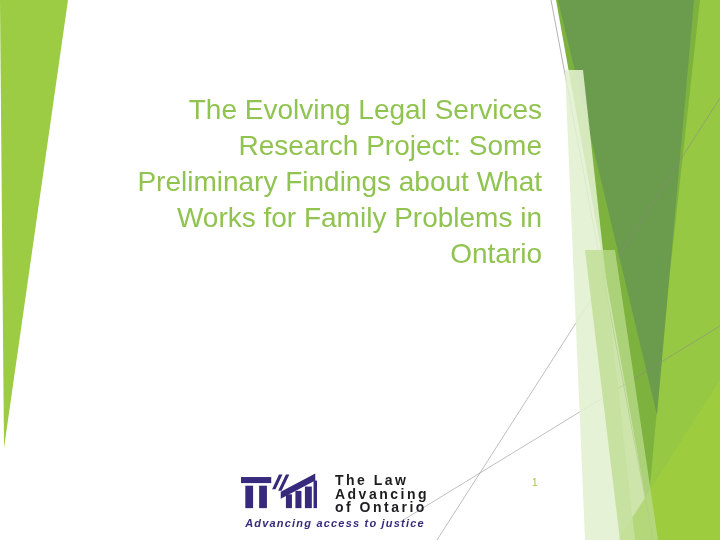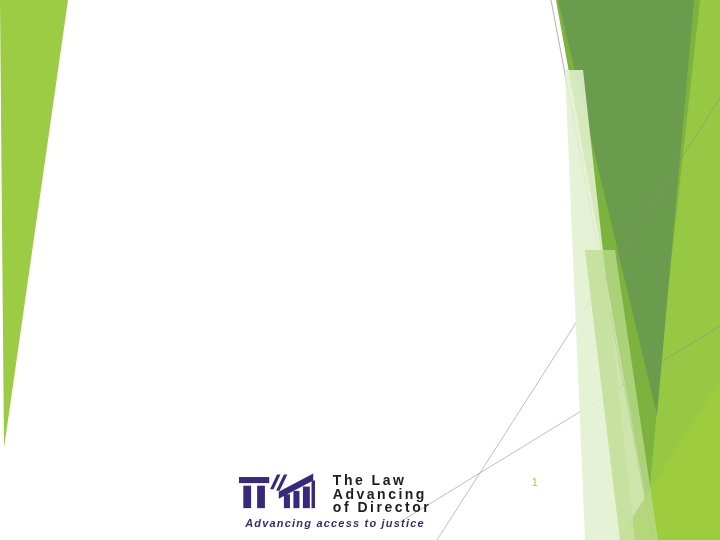--- a/index.html
+++ b/index.html
@@ -62,20 +62,25 @@
     <polygon points="618,540 720,380 720,540" fill="#9DCC3F"></polygon>
 
     <line x1="551" y1="0" x2="653" y2="540" stroke-width="1" opacity="0.65" stroke="#8A8A8A"></line>
     <line x1="720" y1="98" x2="437" y2="540" stroke-width="1" opacity="0.55" stroke="#8A8A8A"></line>
     <line x1="400" y1="522" x2="720" y2="326" stroke-width="1" opacity="0.55" stroke="#8A8A8A"></line>
 
     <polygon points="565,70 583,70 635,540 585,540" opacity="0.88" fill="#E3F0CF"></polygon>
     <polygon points="585,250 615,250 658,540 620,540" opacity="0.75" fill="#BCDC8E"></polygon>
   </svg>
 
+  <div class="title">The Evolving Legal Services
+Research Project: Some
+Preliminary Findings about What
+Works for Family Problems in
+Ontario</div>
 
 
 
   <div class="logo">
     <div class="logo-row">
       <svg width="76" height="38" viewBox="0 0 88 44" aria-hidden="true">
         <g fill="#37297B">
           <rect x="0" y="7" width="35" height="7"></rect>
           <rect x="5" y="17" width="9" height="26"></rect>
           <rect x="21" y="17" width="9" height="26"></rect>
@@ -84,21 +89,21 @@
           <polygon points="46,24 86,3 86,11 46,32"></polygon>
           <rect x="52" y="27" width="7" height="16"></rect>
           <rect x="63" y="23" width="7" height="20"></rect>
           <rect x="74" y="18" width="8" height="25"></rect>
           <rect x="84" y="11" width="4" height="32"></rect>
         </g>
       </svg>
       <div class="logo-text">
         <div>The Law</div>
         <div>Advancing</div>
-        <div>of Director</div>
+        <div>of Ontario</div>
       </div>
     </div>
     <div class="tagline">Advancing access to justice</div>
   </div>
 
   <div class="page-number">1</div>
 
 </div>
 
 </body></html>

